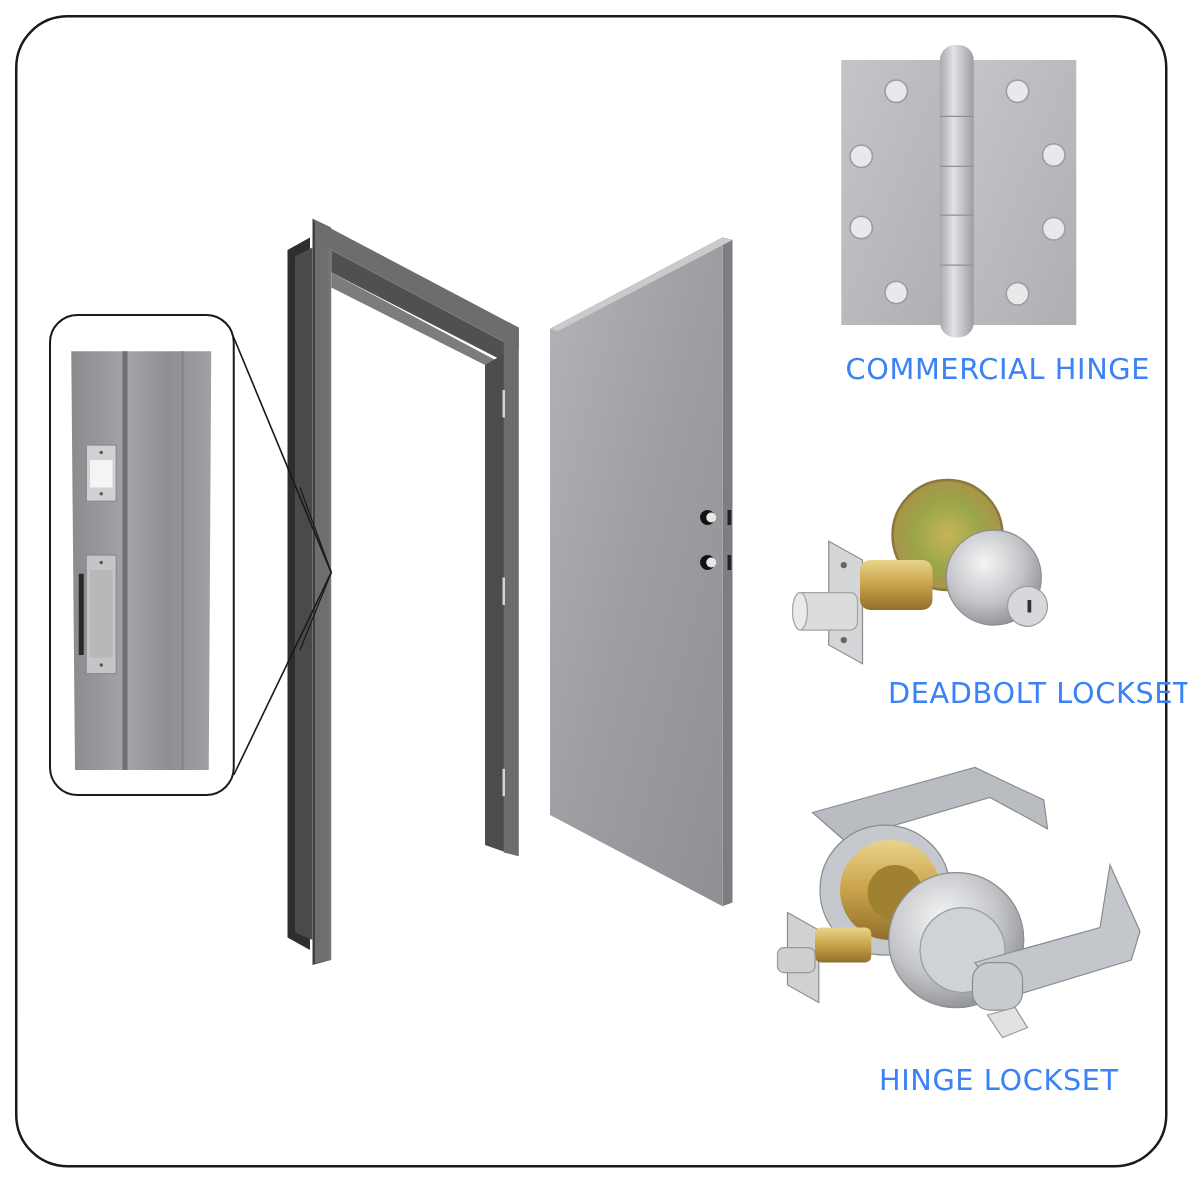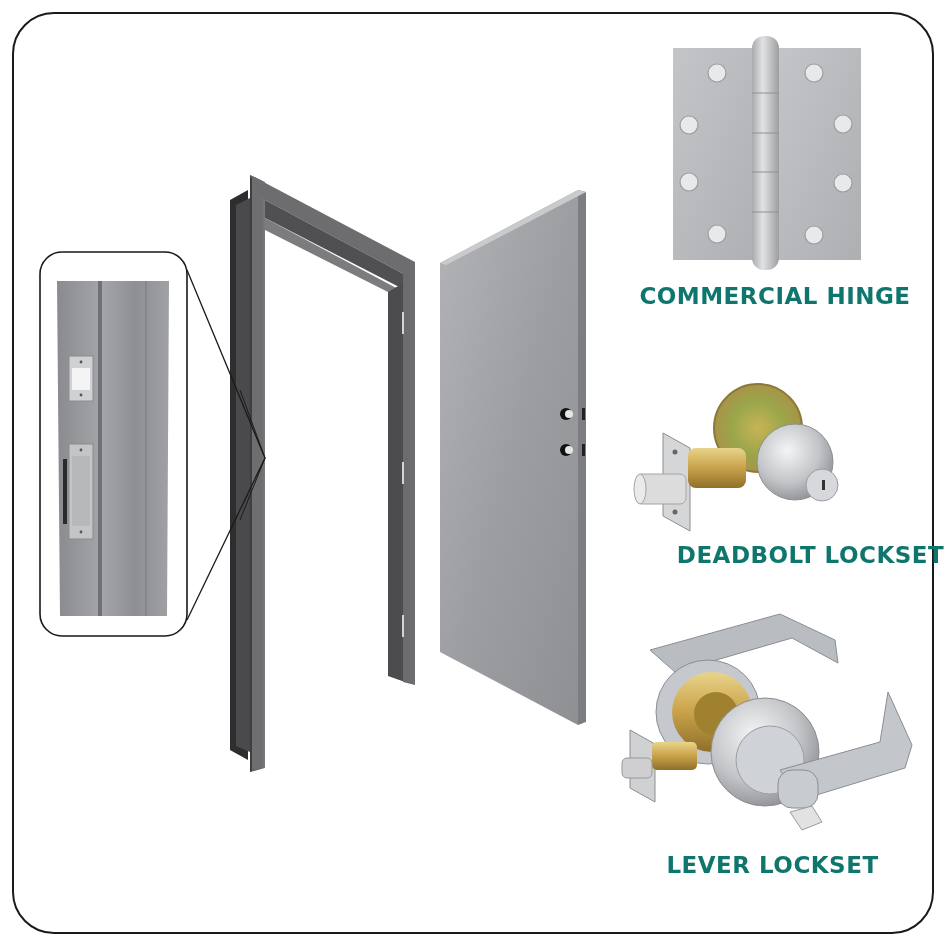--- a/index.html
+++ b/index.html
@@ -1,22 +1,22 @@
 <!DOCTYPE html>
 <html><head>
   <meta charset="utf-8">
   <style>
     html, body { margin: 0; padding: 0; background: #ffffff; }
     body { width: 950px; height: 950px; position: relative; overflow: hidden;
            font-family: "DejaVu Sans", "Liberation Sans", sans-serif; }
     .card { position: absolute; left: 12px; top: 12px; width: 922px; height: 922px;
             border: 2px solid #1a1a1a; border-radius: 42px; box-sizing: border-box; background: #fff; }
     .layer { position: absolute; left: 0; top: 0; width: 950px; height: 950px; }
-    .caption { position: absolute; font-weight: bold; color: #0f766e; letter-spacing: 0.5px;
-               font-size: 23px; white-space: nowrap; text-align: center; }
+    .caption { position: absolute; font-weight: normal; color: #3b82f6; letter-spacing: 0.5px;
+               font-size: 23px; white-space: nowrap; text-align: right; }
     #cap-hinge { left: 630px; top: 283px; width: 290px; }
     #cap-deadbolt { left: 668px; top: 542px; width: 285px; }
     #cap-lever { left: 650px; top: 852px; width: 245px; }
   </style>
 </head>
 <body>
 
 <div class="card"></div>
 
 <svg class="layer" viewBox="0 0 950 950" xmlns="http://www.w3.org/2000/svg">
@@ -171,13 +171,13 @@
 
     <polygon points="780,770 880,742 888,692 912,745 905,768 800,800" fill="#c3c6cb" stroke="#8a8d92" stroke-width="1"></polygon>
     <rect x="778" y="770" width="40" height="38" rx="14" fill="#c8cbd0" stroke="#8a8d92" stroke-width="1"></rect>
 
     <polygon points="790,812 812,806 822,822 802,830" fill="#e2e2e2" stroke="#9a9a9a" stroke-width="1"></polygon>
   </g>
 </svg>
 
 <div class="caption" id="cap-hinge">COMMERCIAL HINGE</div>
 <div class="caption" id="cap-deadbolt">DEADBOLT LOCKSET</div>
-<div class="caption" id="cap-lever">LEVER LOCKSET</div>
+<div class="caption" id="cap-lever">HINGE LOCKSET</div>
 
 </body></html>

